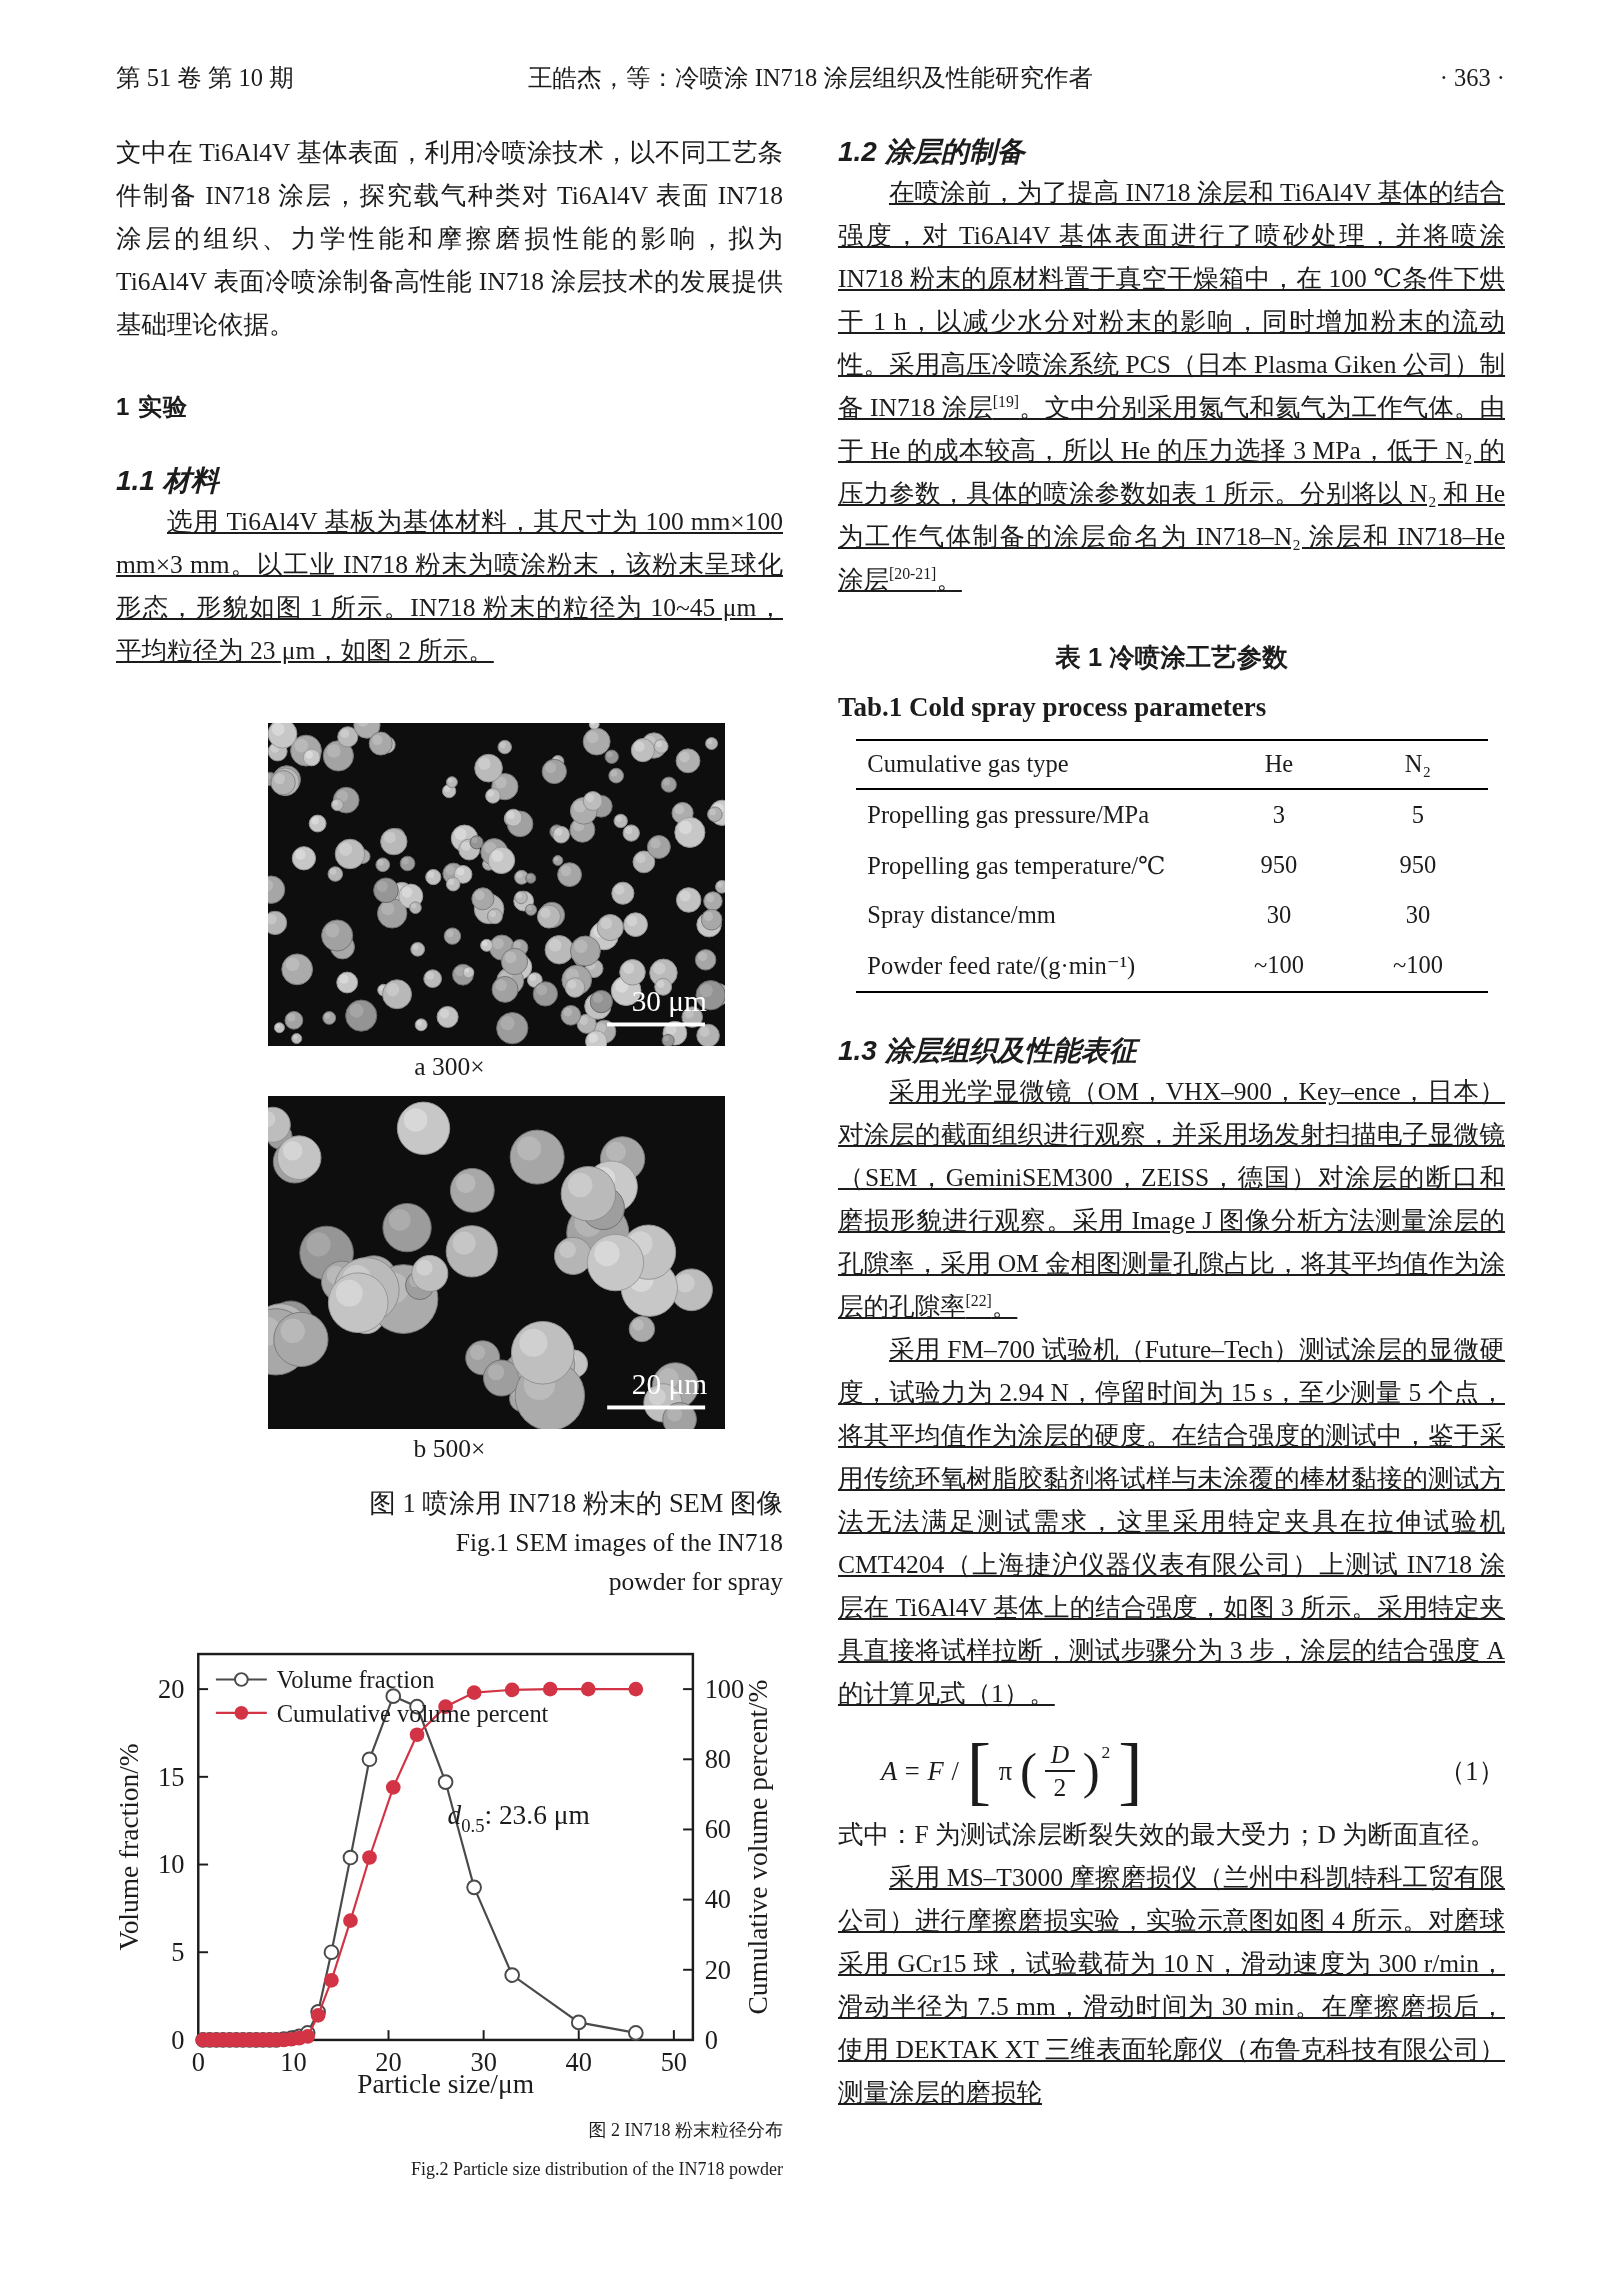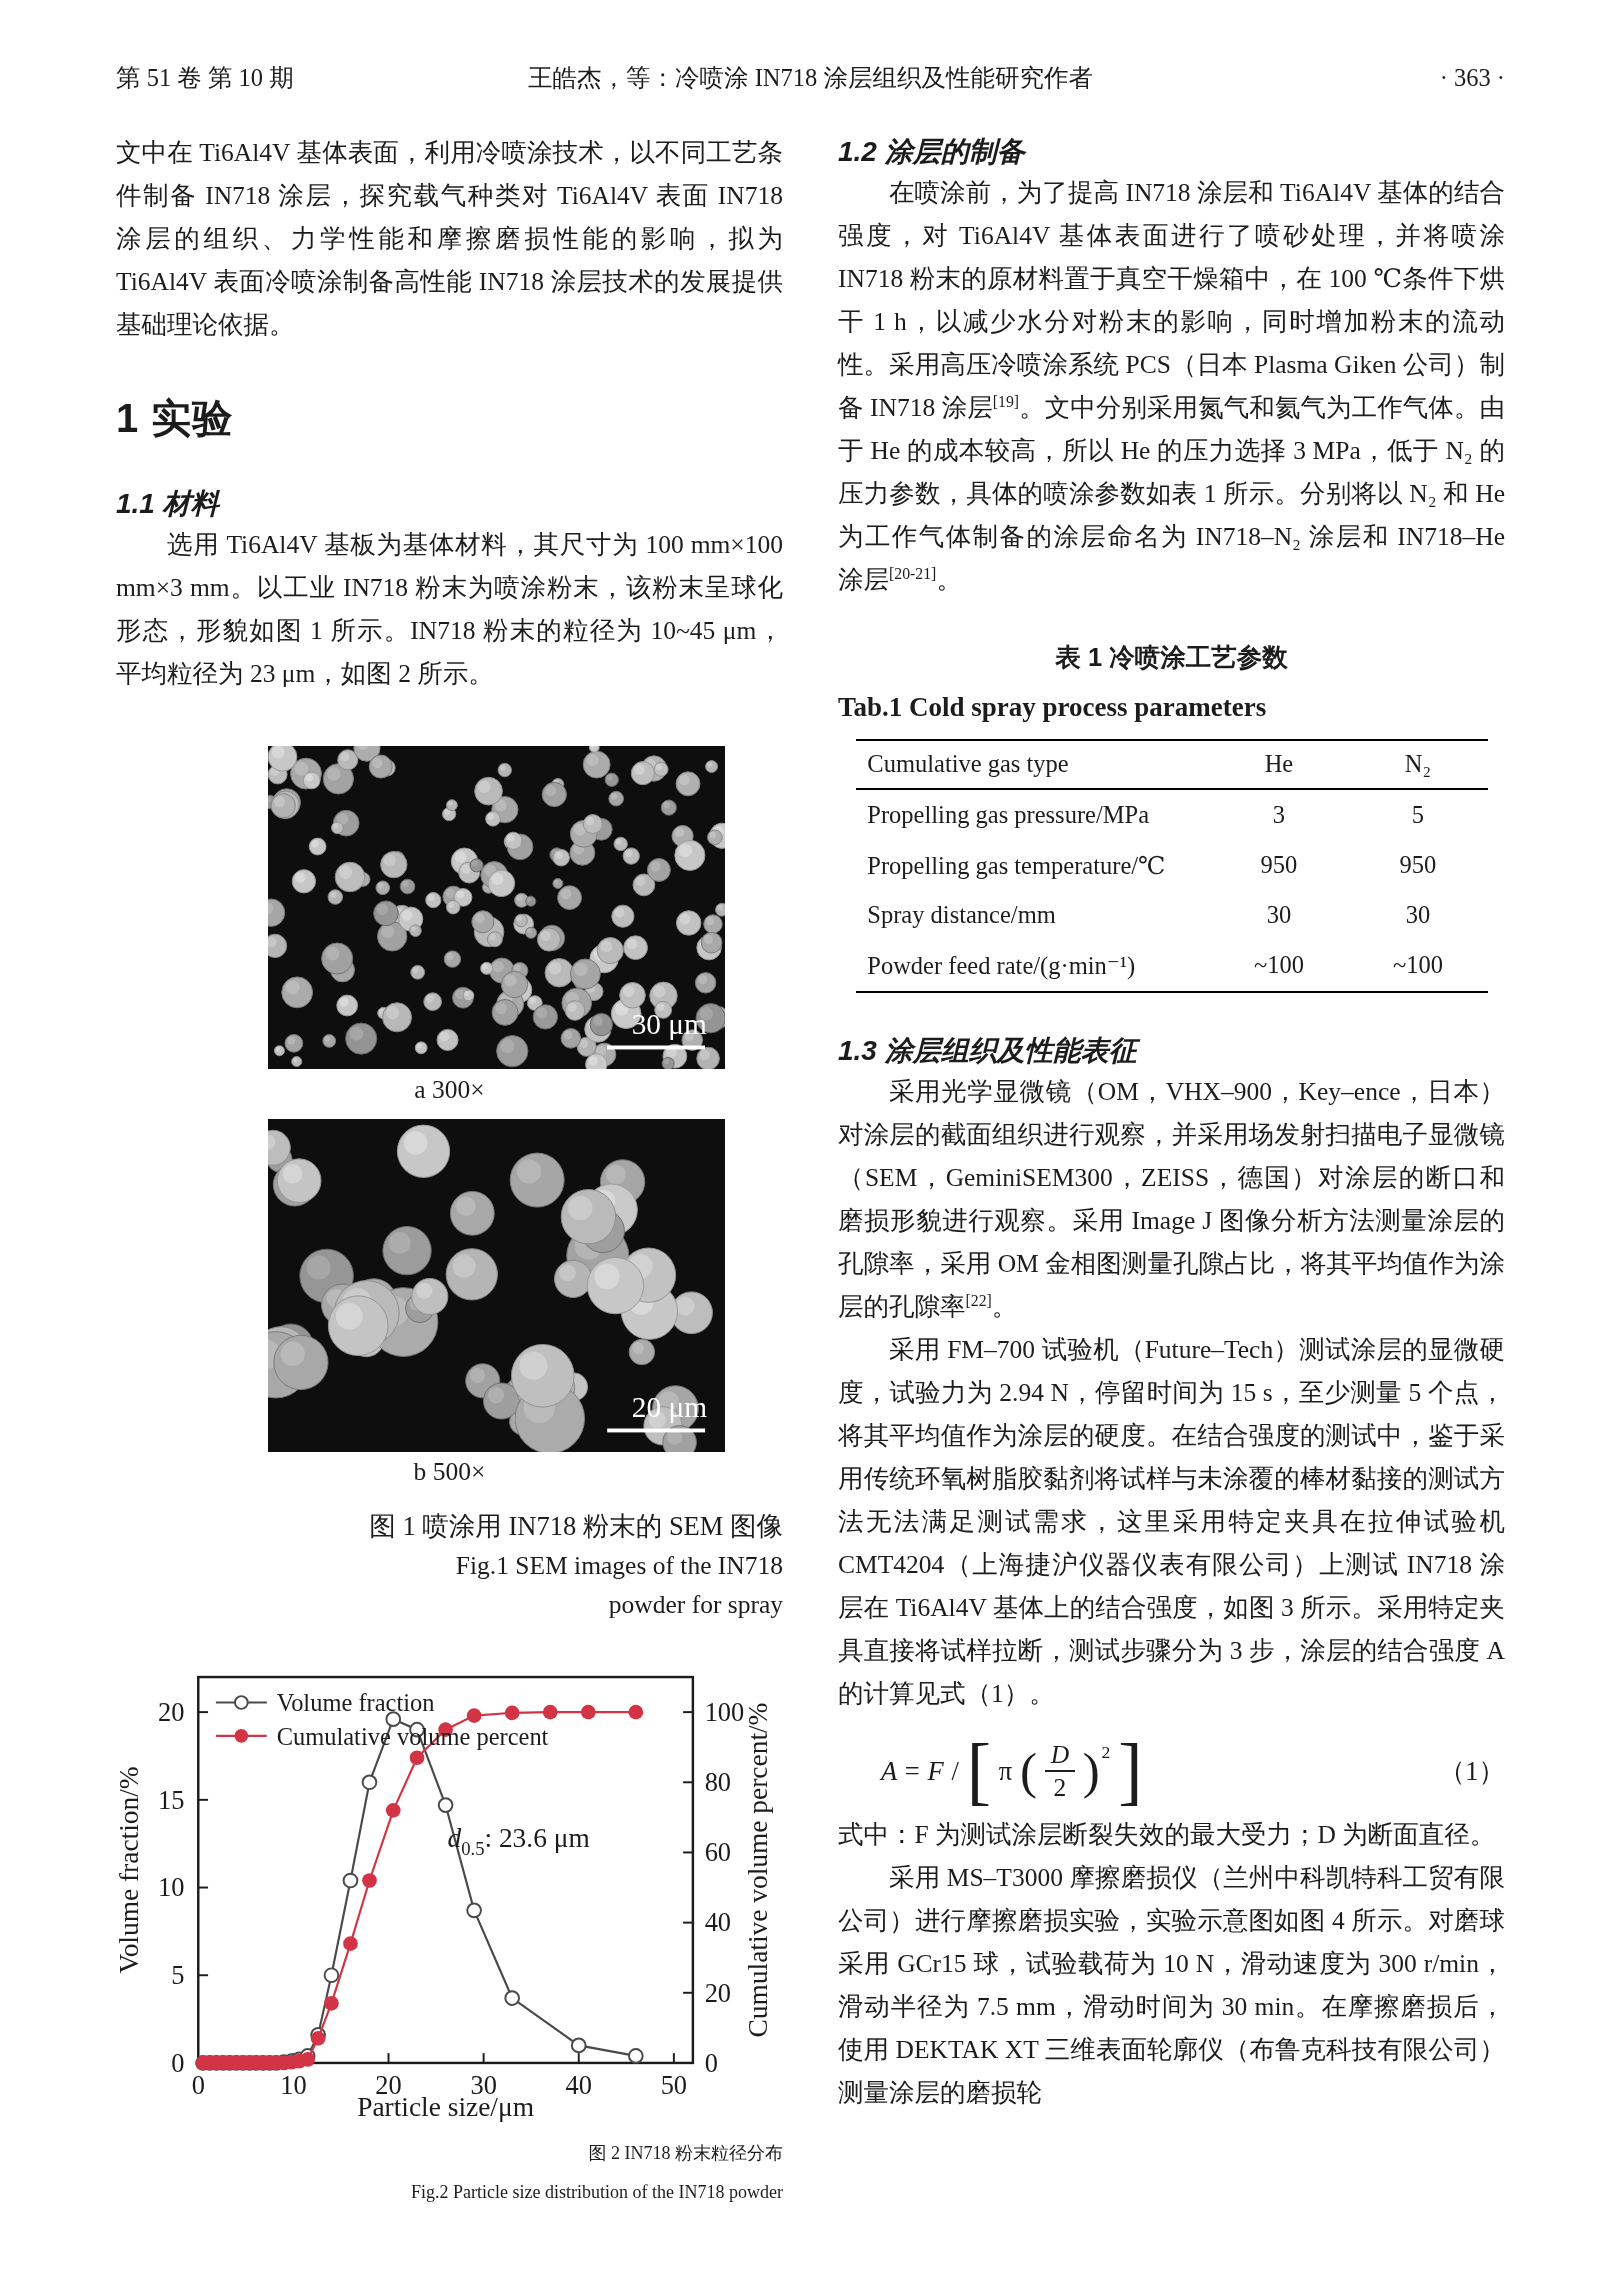--- a/index.html
+++ b/index.html
@@ -12,25 +12,25 @@
   .ph-left{width:294px;white-space:nowrap;}
   .ph-center{flex:1;text-align:center;white-space:nowrap;}
   .ph-right{width:294px;text-align:right;white-space:nowrap;}
 
   
   .columns{display:flex;gap:55px;}
   .col{width:667px;}
 
   p.body{font-size:25.5px;line-height:43px;text-align:justify;margin:0;
          text-justify:inter-ideograph;}
-  p.indent{text-indent:2em;}
+  p.indent{text-indent:2em;text-decoration:underline;}
   sup.ref{font-size:0.62em;vertical-align:super;line-height:0;}
 
   h1.sec{font-family:"Liberation Sans","DejaVu Sans",sans-serif;font-weight:bold;
-         font-size:40px;margin:45px 0 0 0;letter-spacing:1px;}
+         font-size:24px;margin:45px 0 0 0;letter-spacing:1px;}
   h2.sec{font-family:"Liberation Sans","DejaVu Sans",sans-serif;font-weight:bold;
          font-size:28px;margin:39px 0 0 0;font-style:italic;}
   h2.first{margin-top:2px;}
   .after-h{margin-top:25.5px;}
 
   
   .sem-wrap{width:364px;margin:51px auto 0 auto;}
   .sem-panel{display:block;background:#0e0e0e;}
   .panel-caption{text-align:center;font-size:25.5px;margin:5.9px 0 13.7px 0;font-family:"Liberation Serif",serif;}
   .fig-caption{text-align:right;font-size:25.5px;line-height:39px;margin-top:19.6px;}

